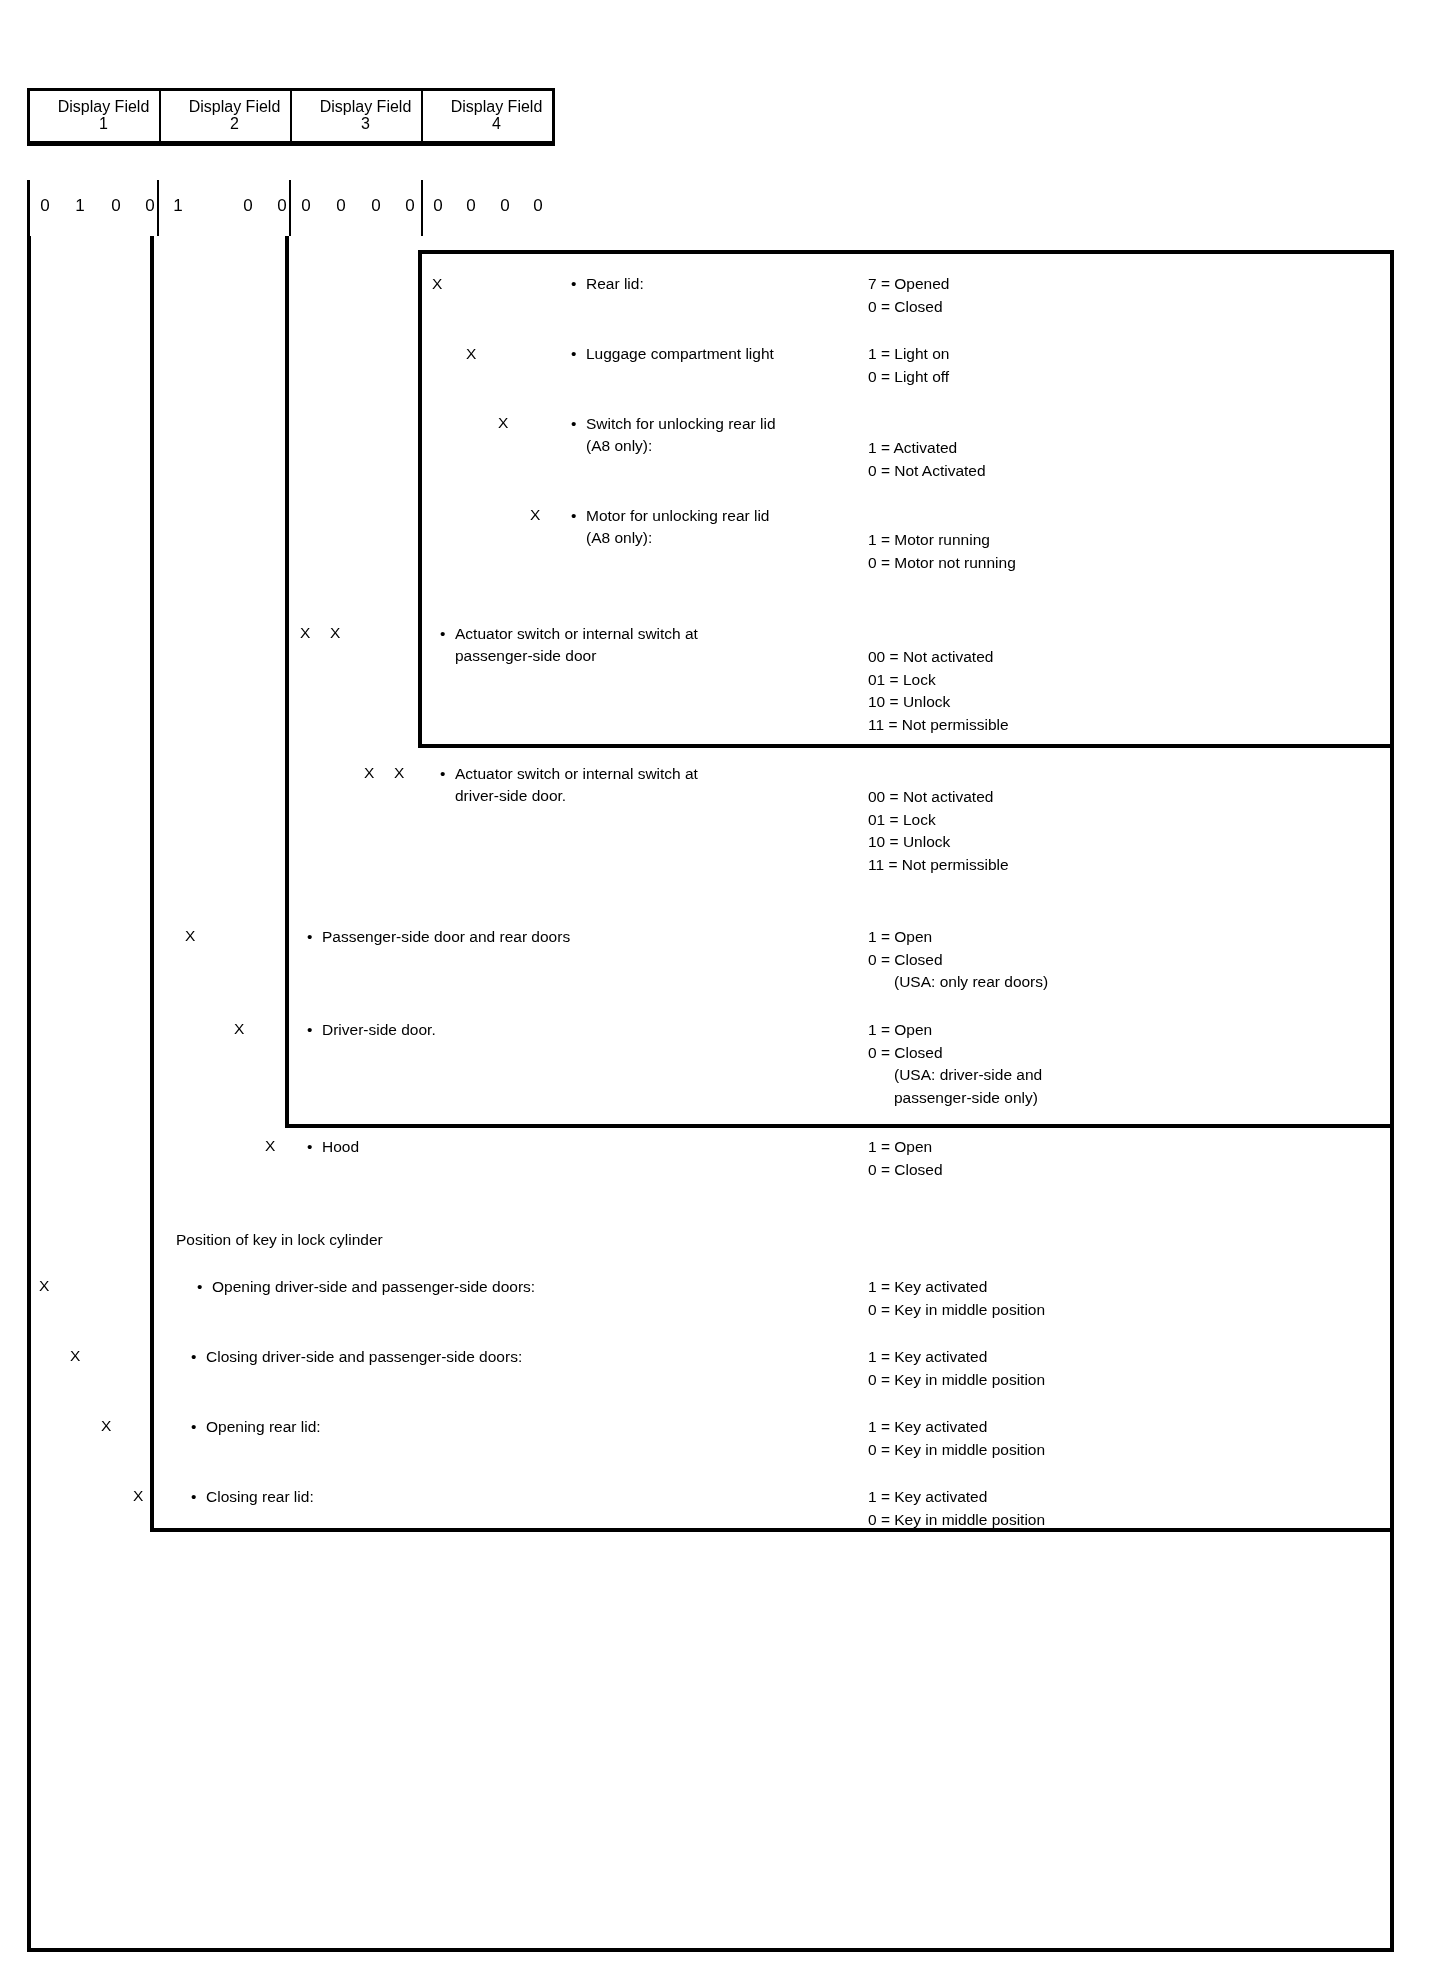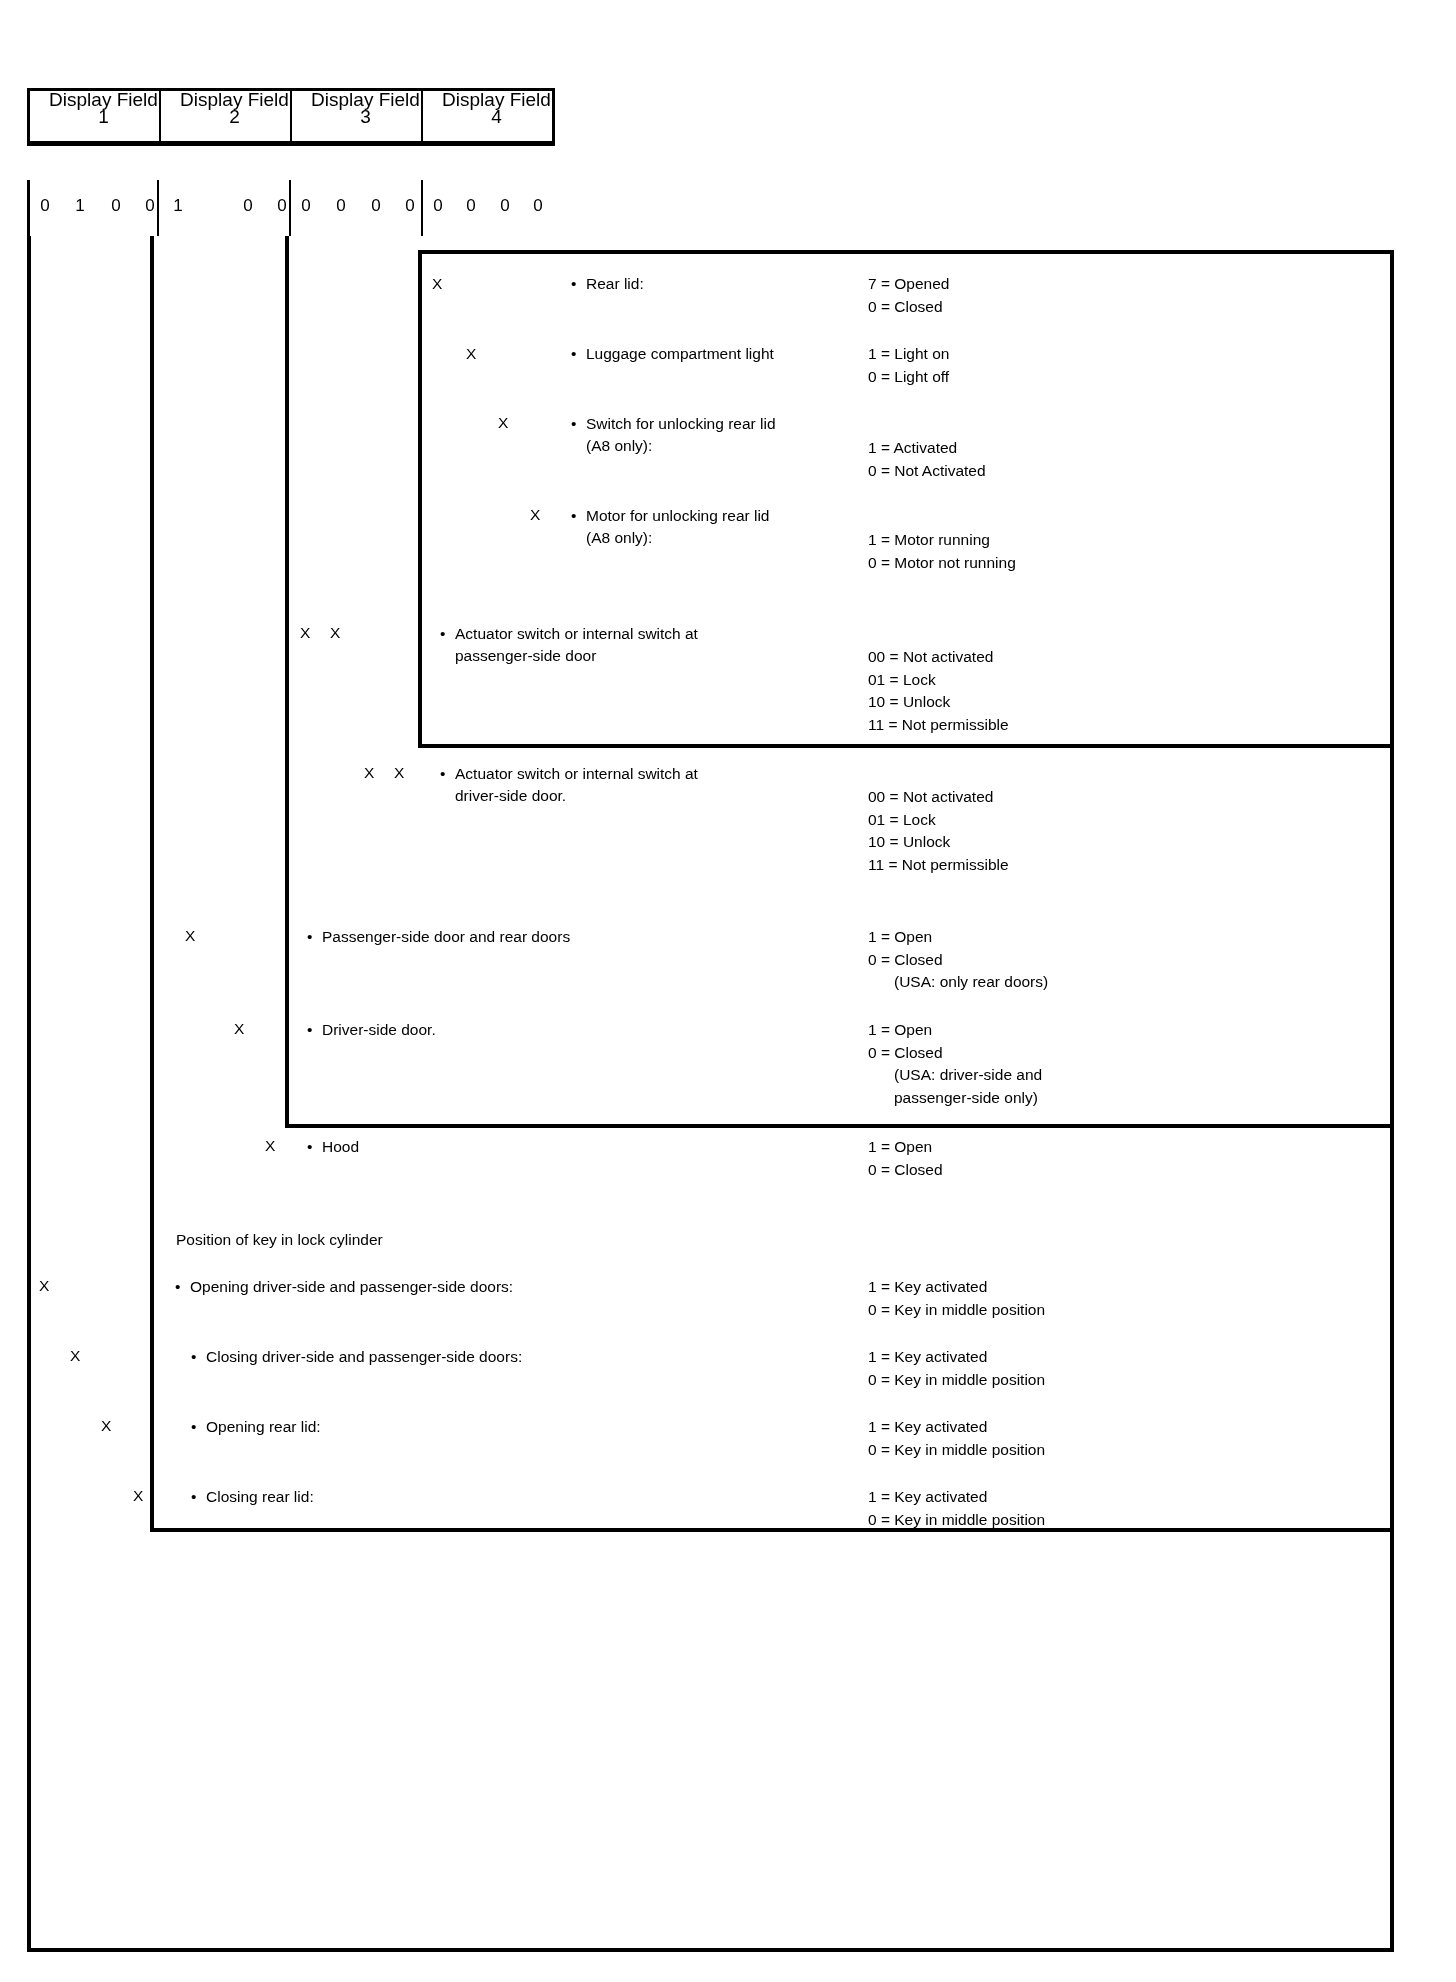--- a/index.html
+++ b/index.html
@@ -11,21 +11,21 @@
   .pg{position:absolute;left:0;top:0;width:1456px;height:1982px;}
 
   
   #title{position:absolute;left:30px;top:10px;font-size:19px;font-weight:bold;line-height:26px;letter-spacing:.1px;}
   #title div{white-space:nowrap;}
 
   
   #hdr{position:absolute;left:27px;top:88px;width:528px;border:3px solid #000;box-sizing:border-box;}
   #hdr-title{height:40px;line-height:40px;text-align:center;font-size:19px;font-weight:bold;border-bottom:2px solid #000;}
   #hdr-fields{display:flex;height:50px;border-bottom:2px solid #000;}
-  .hf{flex:1 1 0;text-align:center;font-size:19px;line-height:17px;box-sizing:border-box;border-right:2px solid #000;margin-left:18px;}
+  .hf{flex:1 1 0;text-align:center;font-size:16px;line-height:17px;padding-top:7px;box-sizing:border-box;border-right:2px solid #000;margin-left:18px;}
   .hf:last-child{border-right:none;}
   .hf .n{display:block;}
 
   
   #bits{position:absolute;left:27px;top:180px;width:528px;height:56px;}
   .bitgrp{position:absolute;top:0;height:56px;box-sizing:border-box;border-right:2px solid #000;}
   .bitgrp.first{border-left:3px solid #000;}
   .bitgrp .bit{position:absolute;top:16px;font-size:17px;width:14px;text-align:center;}
 
   
@@ -236,21 +236,21 @@
       </div>
     </div>
   </div>
 
   <div>
 
     <div class="sechead" style="left:176px;top:1231px;">Position of key in lock cylinder</div>
 
     <div class="row">
       <span class="xm" style="left:39px;top:1278px;">X</span>
-      <div class="desc" style="left:175px;top:1276px;">
+      <div class="desc" style="left:197px;top:1276px;">
         <span class="bul">•</span><span>Opening driver-side and passenger-side doors:</span>
       </div>
       <div class="vals" style="left:868px;top:1276px;">
         <span style="display:block">1 = Key activated</span>
         <span style="display:block">0 = Key in middle position</span>
       </div>
     </div>
 
     <div class="row">
       <span class="xm" style="left:70px;top:1348px;">X</span>

